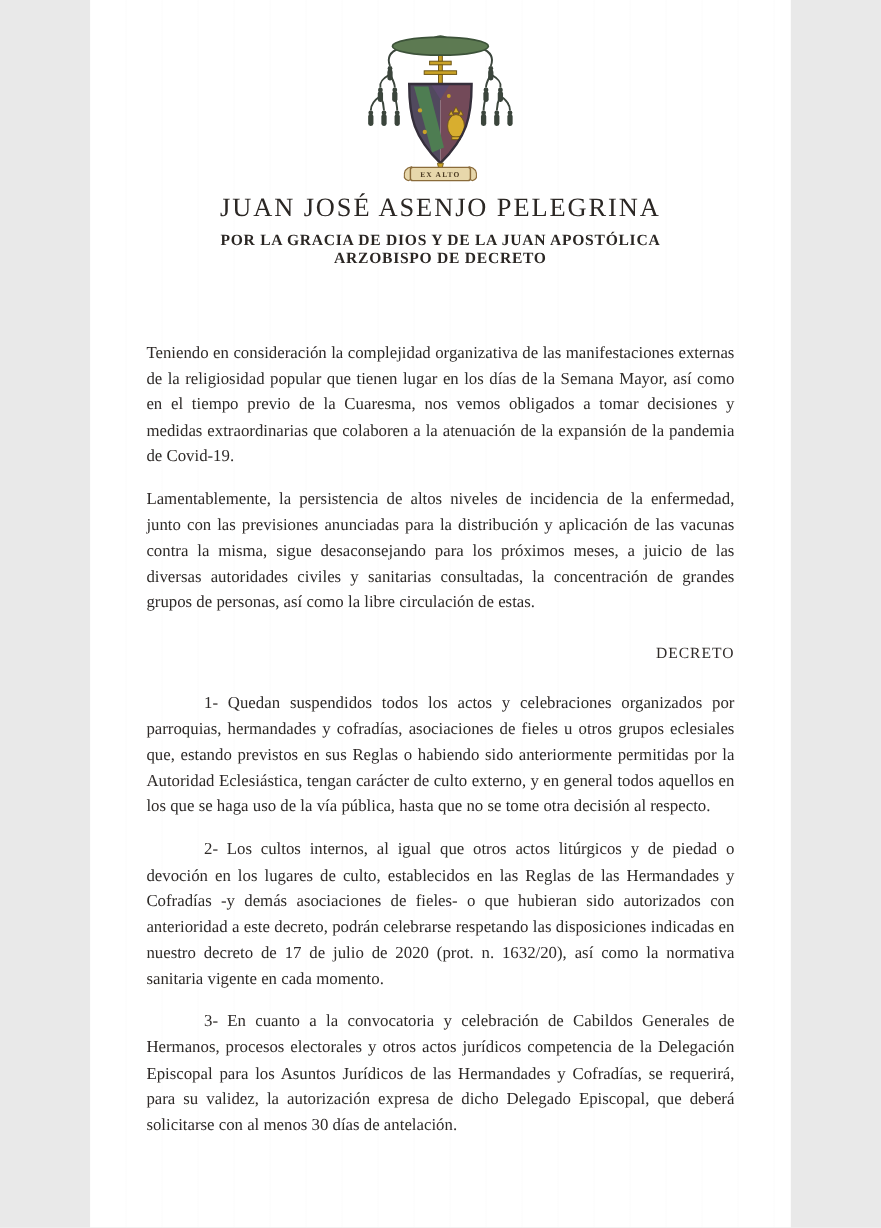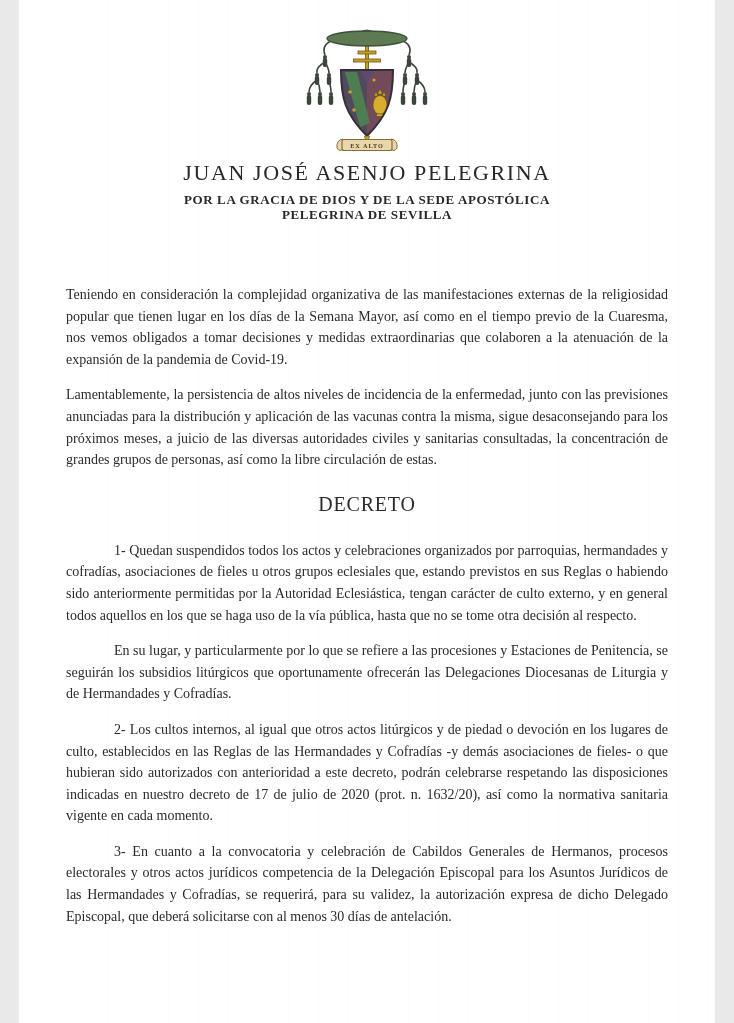--- a/index.html
+++ b/index.html
@@ -1,18 +1,18 @@
 <!DOCTYPE html>
 <html><head>
 <meta charset="utf-8">
 <style>
   html,body{margin:0;padding:0;background:#e9e9e9;}
   .page{
     position:relative;
-    width:696px;height:1023px;
+    width:584px;height:1023px;
     margin:0 auto;
     background:
       repeating-linear-gradient(90deg,
         rgba(0,0,0,0.012) 0px, rgba(255,255,255,0) 1px, rgba(255,255,255,0) 29px,
         rgba(0,0,0,0.012) 30px),
       #ffffff;
     font-family:"Liberation Serif","DejaVu Serif",serif;
     color:#2e2a28;
     overflow:hidden;
     box-sizing:border-box;
@@ -43,22 +43,22 @@
   }
   .para{
     margin:0 0 14px 0;
     font-size:14px;
     line-height:21.6px;
     text-align:justify;
     text-justify:inter-word;
   }
   .para.indented{text-indent:48px;}
   .decree-title{
-    text-align:center;
-    font-size:20px;
+    text-align:right;
+    font-size:13px;
     letter-spacing:0.8px;
     margin:22px 0 24px 0;
     font-weight:400;
   }
 </style>
 </head>
 <body>
 
 <div class="page">
 
@@ -139,29 +139,28 @@
     <g>
       <path d="M56,117 q-7,1 -6,9 q3,5 7,0 Z" fill="#e7d7ab" stroke="#8a6b3a" stroke-width="1"></path>
       <path d="M104,117 q7,1 6,9 q-3,5 -7,0 Z" fill="#e7d7ab" stroke="#8a6b3a" stroke-width="1"></path>
       <rect x="55" y="117.5" width="50" height="11" rx="2" fill="#e7d7ab" stroke="#8a6b3a" stroke-width="1.2"></rect>
       <text x="80" y="125.8" text-anchor="middle" font-size="6.2" letter-spacing="1" fill="#4a3a22" font-family="Liberation Serif, serif" font-weight="bold">EX ALTO</text>
     </g>
   </svg>
 
   <div class="doc-header">
     <h1 class="author-name">JUAN JOSÉ ASENJO PELEGRINA</h1>
-    <p class="author-subtitle">POR LA GRACIA DE DIOS Y DE LA SEDE APOSTÓLICA</p>
-    <p class="author-subtitle">PELEGRINA DE SEVILLA</p>
+    <p class="author-subtitle">POR LA GRACIA DE DIOS Y DE LA JUAN APOSTÓLICA</p>
+    <p class="author-subtitle">ARZOBISPO DE DECRETO</p>
   </div>
 
   <div class="doc-body">
     <p class="para">Teniendo en consideración la complejidad organizativa de las manifestaciones externas de la religiosidad popular que tienen lugar en los días de la Semana Mayor, así como en el tiempo previo de la Cuaresma, nos vemos obligados a tomar decisiones y medidas extraordinarias que colaboren a la atenuación de la expansión de la pandemia de Covid-19.</p>
     <p class="para">Lamentablemente, la persistencia de altos niveles de incidencia de la enfermedad, junto con las previsiones anunciadas para la distribución y aplicación de las vacunas contra la misma, sigue desaconsejando para los próximos meses, a juicio de las diversas autoridades civiles y sanitarias consultadas, la concentración de grandes grupos de personas, así como la libre circulación de estas.</p>
 
     <div class="decree-title">DECRETO</div>
 
     <p class="para indented">1- Quedan suspendidos todos los actos y celebraciones organizados por parroquias, hermandades y cofradías, asociaciones de fieles u otros grupos eclesiales que, estando previstos en sus Reglas o habiendo sido anteriormente permitidas por la Autoridad Eclesiástica, tengan carácter de culto externo, y en general todos aquellos en los que se haga uso de la vía pública, hasta que no se tome otra decisión al respecto.</p>
-    <p class="para indented">En su lugar, y particularmente por lo que se refiere a las procesiones y Estaciones de Penitencia, se seguirán los subsidios litúrgicos que oportunamente ofrecerán las Delegaciones Diocesanas de Liturgia y de Hermandades y Cofradías.</p>
     <p class="para indented">2- Los cultos internos, al igual que otros actos litúrgicos y de piedad o devoción en los lugares de culto, establecidos en las Reglas de las Hermandades y Cofradías -y demás asociaciones de fieles- o que hubieran sido autorizados con anterioridad a este decreto, podrán celebrarse respetando las disposiciones indicadas en nuestro decreto de 17 de julio de 2020 (prot. n. 1632/20), así como la normativa sanitaria vigente en cada momento.</p>
     <p class="para indented">3- En cuanto a la convocatoria y celebración de Cabildos Generales de Hermanos, procesos electorales y otros actos jurídicos competencia de la Delegación Episcopal para los Asuntos Jurídicos de las Hermandades y Cofradías, se requerirá, para su validez, la autorización expresa de dicho Delegado Episcopal, que deberá solicitarse con al menos 30 días de antelación.</p>
   </div>
 
 </div>
 
 </body></html>

